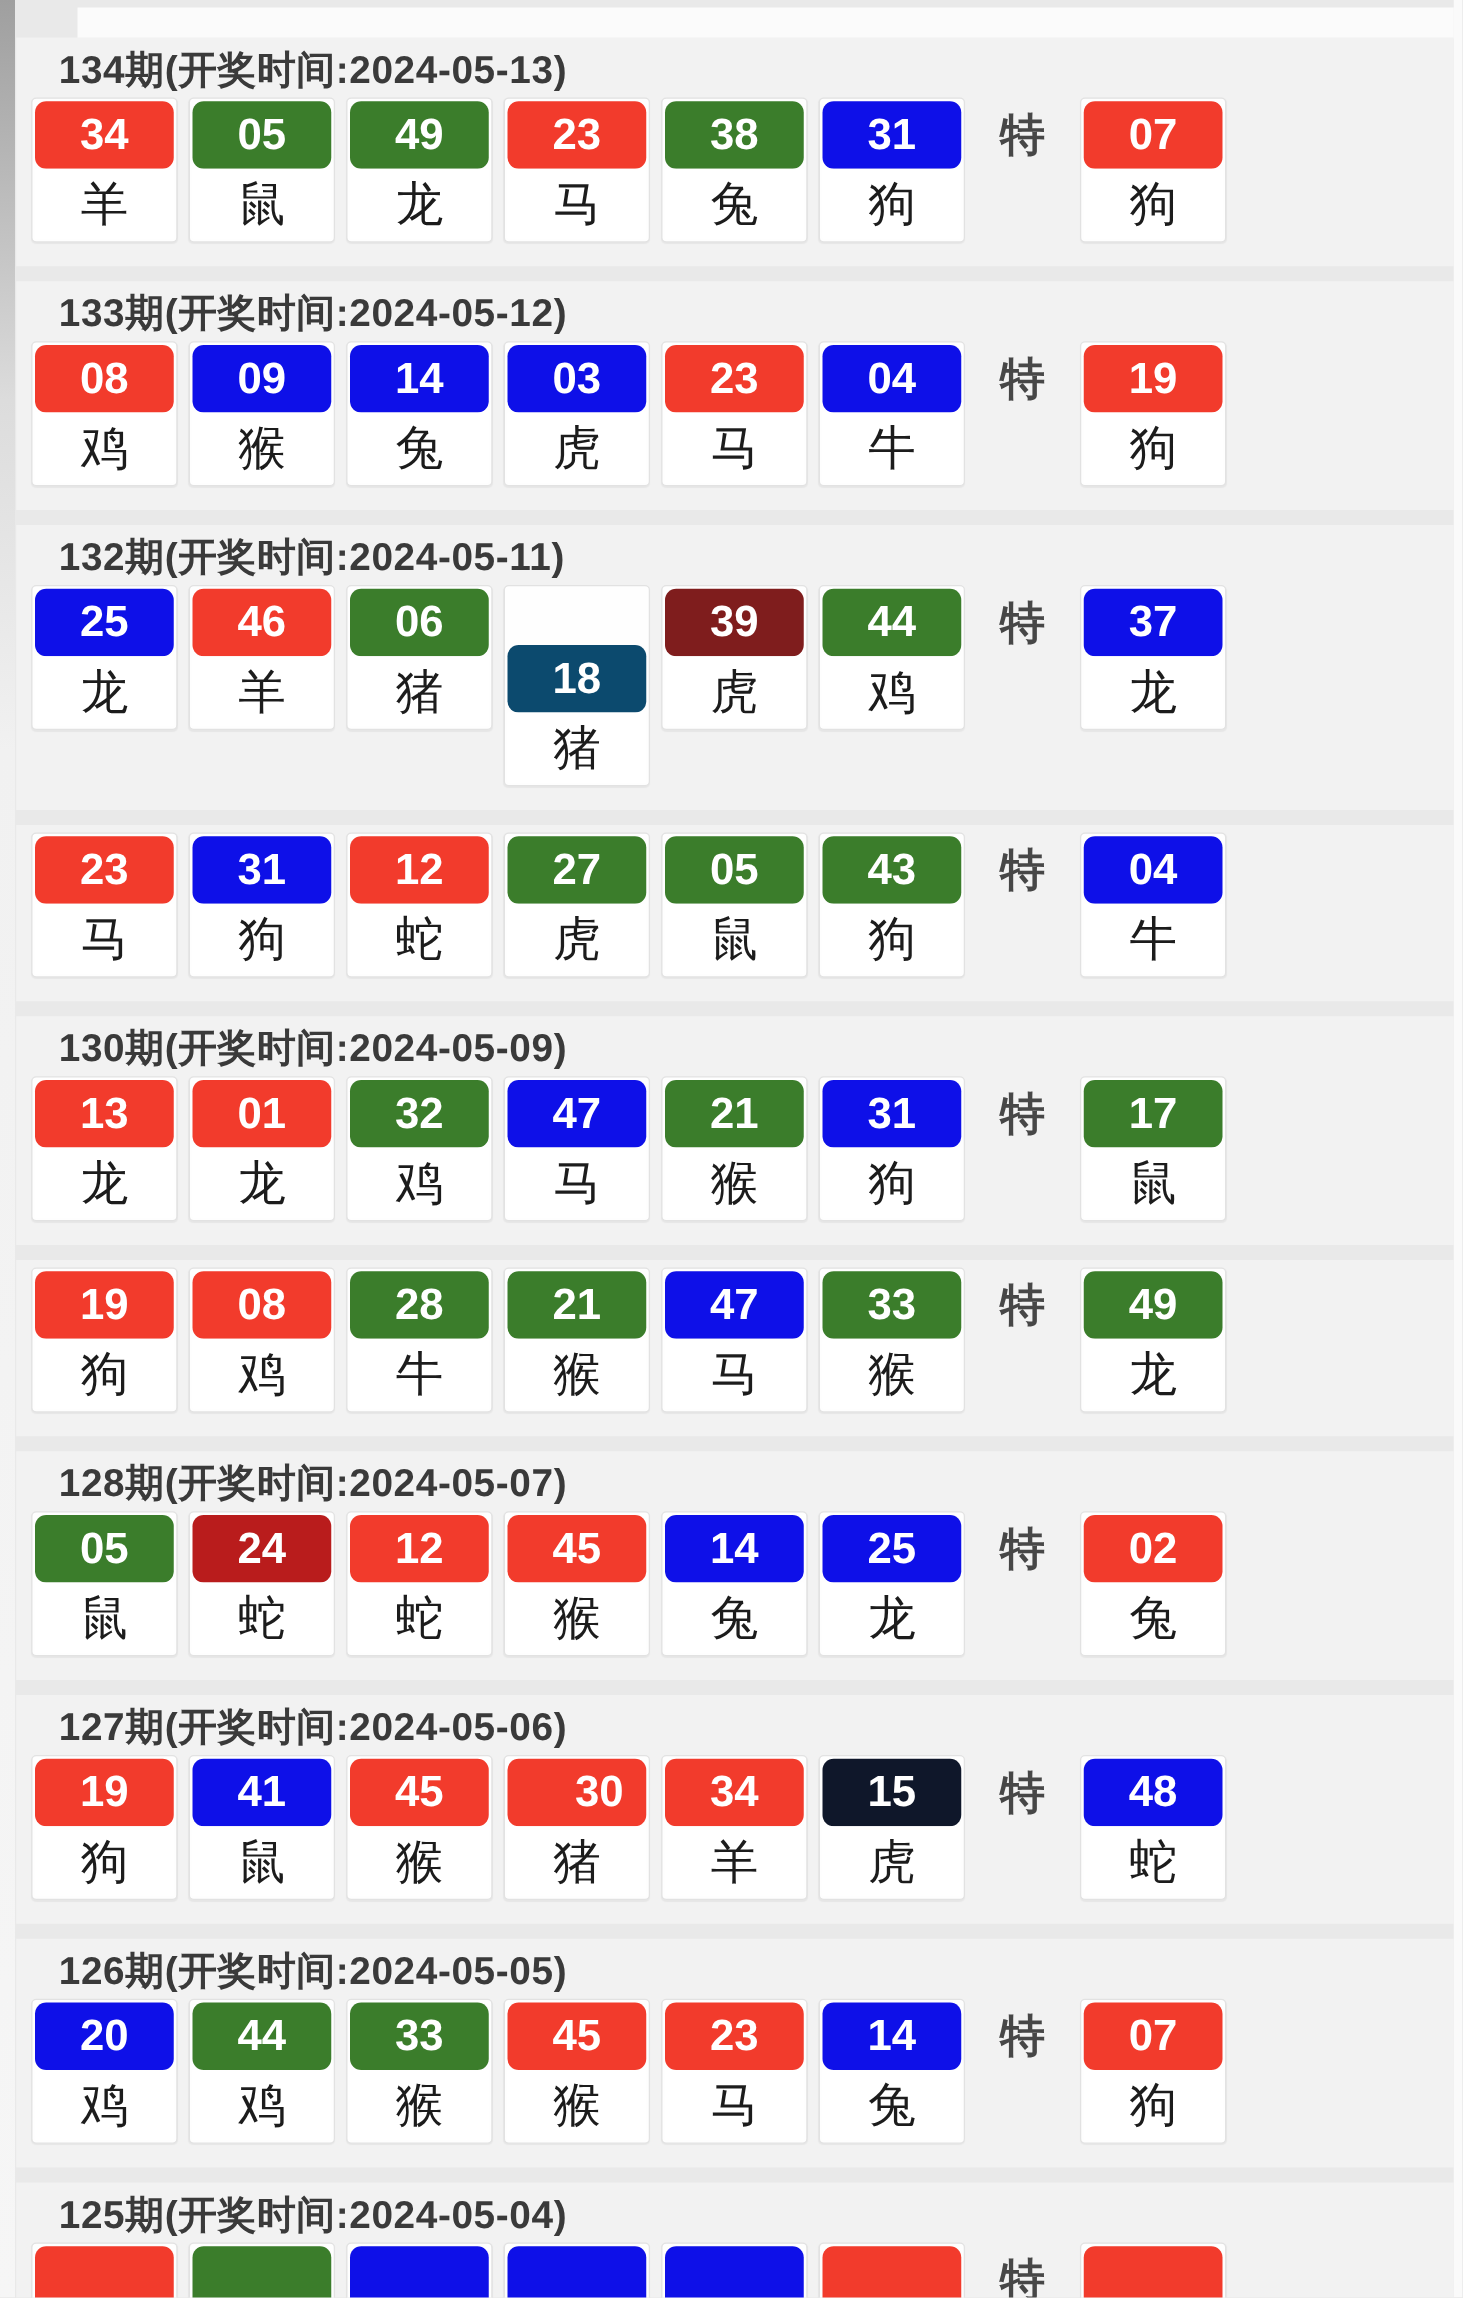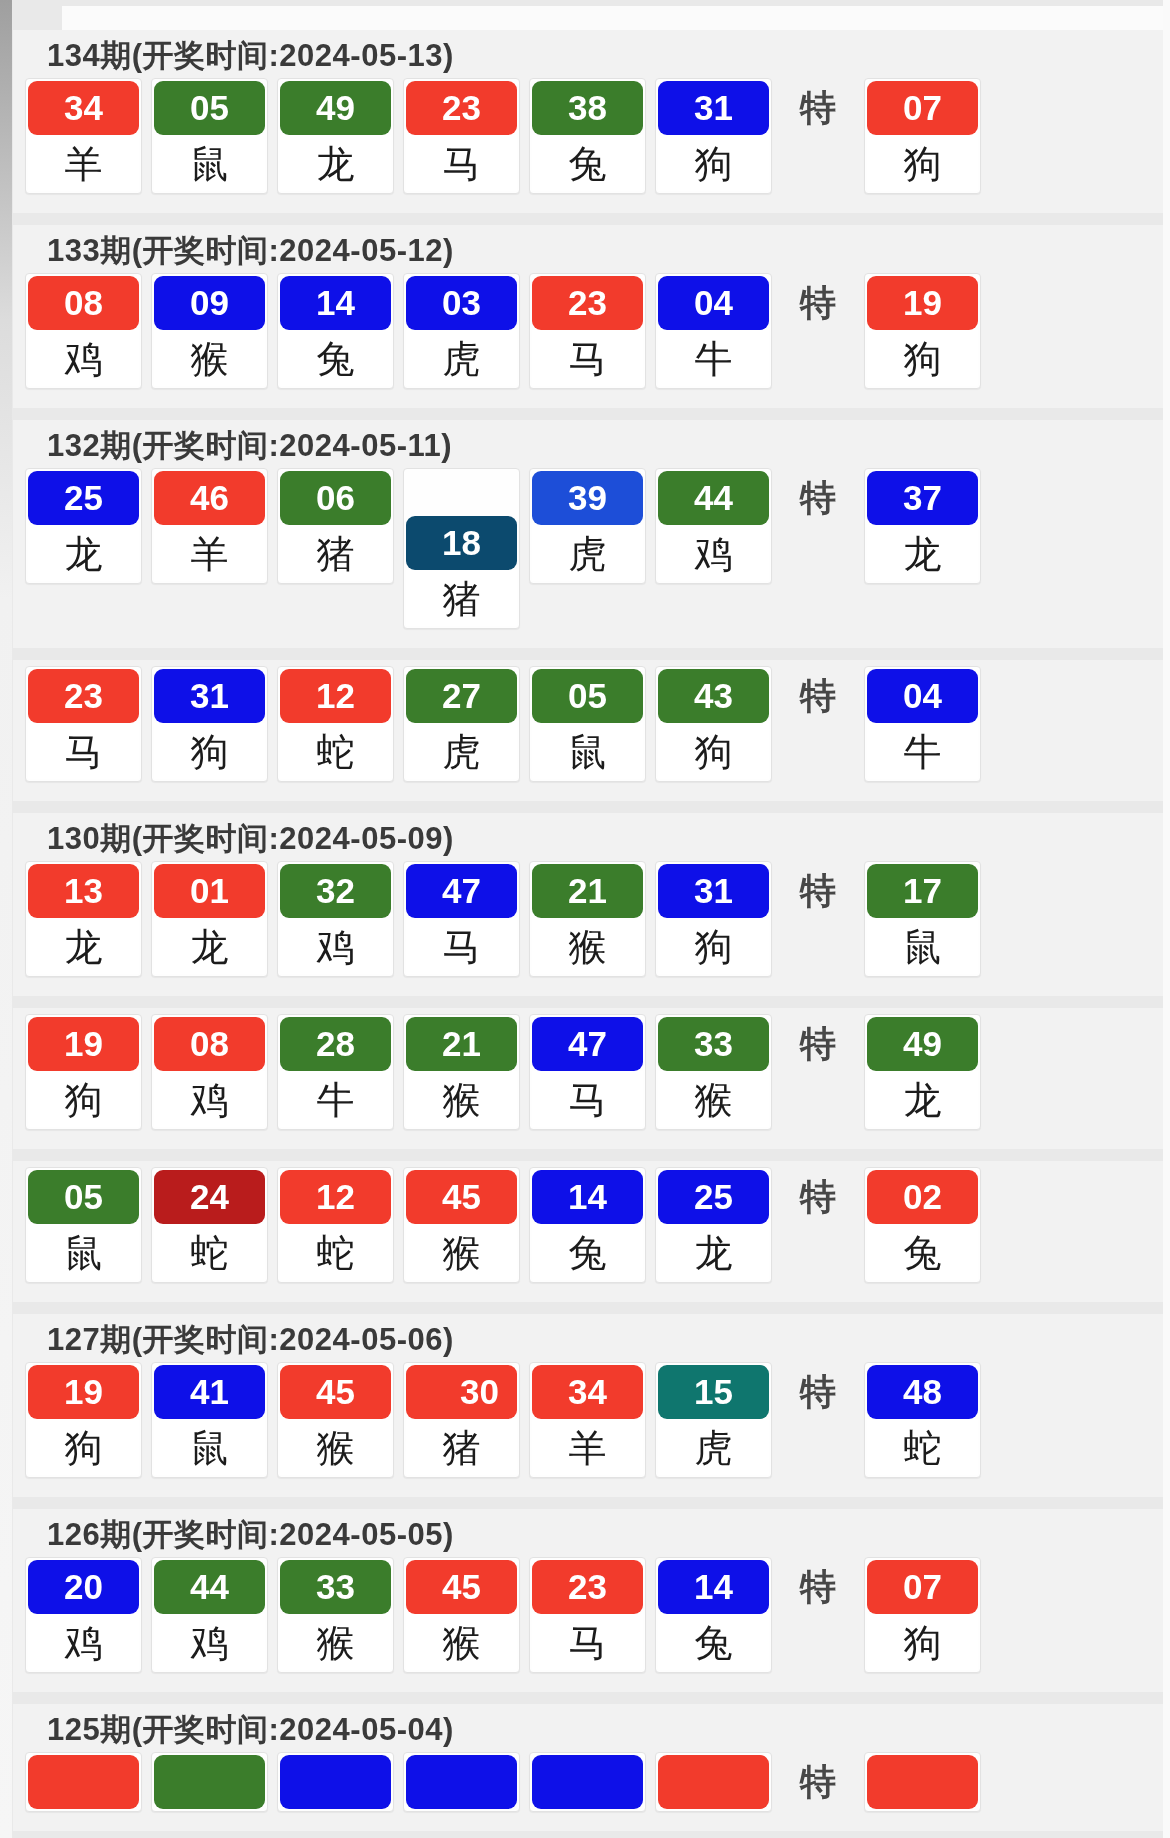--- a/index.html
+++ b/index.html
@@ -184,21 +184,21 @@
     <div class="numbox" style="background: rgb(59, 125, 43);">06</div>
     <div class="zodiac">猪</div>
   </div>
 
   <div class="cell">
     <div class="numbox" style="background: #0c4a6e; margin-top: 45px;">18</div>
     <div class="zodiac">猪</div>
   </div>
 
   <div class="cell">
-    <div class="numbox" style="background: #1d4ed8;">39</div>
+    <div class="numbox" style="background: #7f1d1d;">39</div>
     <div class="zodiac">虎</div>
   </div>
 
   <div class="cell">
     <div class="numbox" style="background: rgb(59, 125, 43);">44</div>
     <div class="zodiac">鸡</div>
   </div>
 <div class="sep">特</div>
   <div class="cell">
     <div class="numbox" style="background: rgb(14, 16, 232);">37</div>
@@ -319,20 +319,21 @@
   </div>
 <div class="sep">特</div>
   <div class="cell">
     <div class="numbox" style="background: rgb(59, 125, 43);">49</div>
     <div class="zodiac">龙</div>
   </div>
 </div>
   </section>
 
   <section class="draw">
+    <h2 class="draw-title">128期(开奖时间:2024-05-07)</h2>
     <div class="row">
   <div class="cell">
     <div class="numbox" style="background: rgb(59, 125, 43);">05</div>
     <div class="zodiac">鼠</div>
   </div>
 
   <div class="cell">
     <div class="numbox" style="background: #b91c1c;">24</div>
     <div class="zodiac">蛇</div>
   </div>
@@ -386,21 +387,21 @@
     <div class="numbox" style="background: rgb(242, 59, 44); padding-left: 36px;">30</div>
     <div class="zodiac">猪</div>
   </div>
 
   <div class="cell">
     <div class="numbox" style="background: rgb(242, 59, 44);">34</div>
     <div class="zodiac">羊</div>
   </div>
 
   <div class="cell">
-    <div class="numbox" style="background: #0f766e;">15</div>
+    <div class="numbox" style="background: #0f172a;">15</div>
     <div class="zodiac">虎</div>
   </div>
 <div class="sep">特</div>
   <div class="cell">
     <div class="numbox" style="background: rgb(14, 16, 232);">48</div>
     <div class="zodiac">蛇</div>
   </div>
 </div>
   </section>
 

